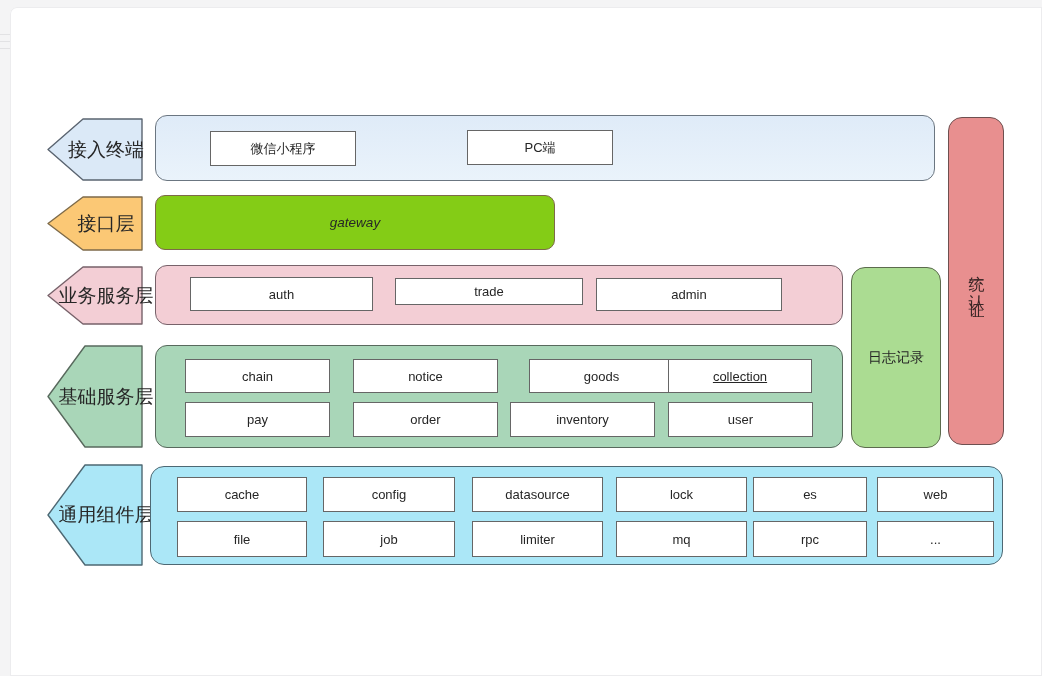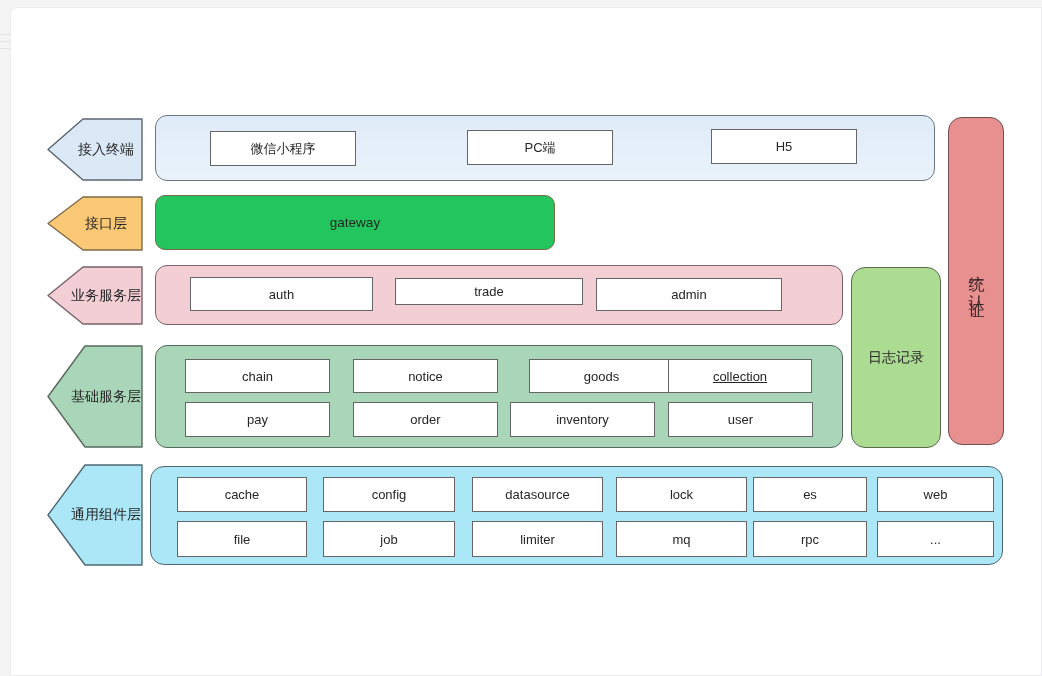--- a/index.html
+++ b/index.html
@@ -11,36 +11,36 @@
   .page-sheet{position:absolute;left:10px;top:7px;width:1032px;height:669px;background:#ffffff;
               border-top-left-radius:7px;box-shadow:0 0 0 1px #ececee inset;}
   .gutter-lines{position:absolute;left:0;top:34px;width:10px;height:22px;}
   .gutter-lines i{display:block;height:1px;background:#e2e2e4;margin:0 0 6px 0;}
 
   
   .arrow{position:absolute;left:47px;width:96px;}
   .arrow svg{position:absolute;left:0;top:0;}
   .arrow-label{position:absolute;left:24px;right:2px;top:0;bottom:0;
                display:flex;align-items:center;justify-content:center;
-               font-size:14px;white-space:nowrap;color:#262626;font-family:Liberation Serif, serif;}
+               font-size:19px;white-space:nowrap;color:#262626;font-family:Liberation Serif, serif;}
   .st{stroke:#5a6470;stroke-width:1.4;stroke-linejoin:round;}
   .f-blue{fill:#dbe9f7;}
   .f-orange{fill:#fbc875;stroke:#7d6a49;}
   .f-pink{fill:#f3ced5;stroke:#77626a;}
   .f-green{fill:#a9d6b8;stroke:#58695d;}
   .f-cyan{fill:#abe7f7;stroke:#4e6873;}
 
   
   .band{position:absolute;border:1px solid #5d646c;border-radius:12px;box-sizing:border-box;}
   .band-blue{background:linear-gradient(180deg,#dfebf8,#eaf3fb);border-color:#6b7681;}
   .band-pink{background:#f3ced5;border-color:#77626a;}
   .band-green{background:#a9d6b8;border-color:#58695d;}
   .band-cyan{background:#abe7f7;border-color:#4e6873;border-radius:14px;}
-  .pill-orange{position:absolute;background:#22c55e;border:1px solid #7d6a49;border-radius:10px;
-               box-sizing:border-box;display:flex;align-items:center;justify-content:center;font-size:13.5px;}
+  .pill-orange{position:absolute;background:#84cc16;border:1px solid #7d6a49;border-radius:10px;
+               box-sizing:border-box;display:flex;align-items:center;justify-content:center;font-size:13.5px;font-style:italic;}
   .bar{position:absolute;border:1px solid #5d646c;border-radius:14px;box-sizing:border-box;
        display:flex;align-items:center;justify-content:center;}
   .bar-log{background:#abdc92;border-color:#5c6b4e;font-size:14px;}
   .bar-red{background:#e88f8f;border-color:#6e5050;}
   .vlabel{writing-mode:vertical-rl;text-orientation:upright;letter-spacing:9px;font-size:16px;color:#3a2626;}
 
   
   .node{position:absolute;background:#ffffff;border:1px solid #666;box-sizing:border-box;
         display:flex;align-items:center;justify-content:center;font-size:13px;color:#262626;}
 </style>
@@ -85,21 +85,20 @@
   <div class="arrow" style="top:464px;height:102px;">
     <svg width="96" height="102">
       <polygon class="st f-cyan" points="95,1 38,1 1,51 38,101 95,101"></polygon>
       </svg>
     <span class="arrow-label">通用组件层</span>
   </div>
 
   <div class="band band-blue" style="left:155px;top:115px;width:780px;height:66px;"></div>
   <div class="node" style="left:210px;top:131px;width:146px;height:35px;">微信小程序</div>
   <div class="node" style="left:467px;top:130px;width:146px;height:35px;">PC端</div>
-  <div class="node" style="left:711px;top:129px;width:146px;height:35px;">H5</div>
 
   <div class="pill-orange" style="left:155px;top:195px;width:400px;height:55px;">gateway</div>
 
   <div class="band band-pink" style="left:155px;top:265px;width:688px;height:60px;"></div>
   <div class="node" style="left:190px;top:277px;width:183px;height:34px;">auth</div>
   <div class="node" style="left:395px;top:278px;width:188px;height:27px;">trade</div>
   <div class="node" style="left:596px;top:278px;width:186px;height:33px;">admin</div>
 
   <div class="band band-green" style="left:155px;top:345px;width:688px;height:103px;"></div>
   <div class="node" style="left:185px;top:359px;width:145px;height:34px;">chain</div>

